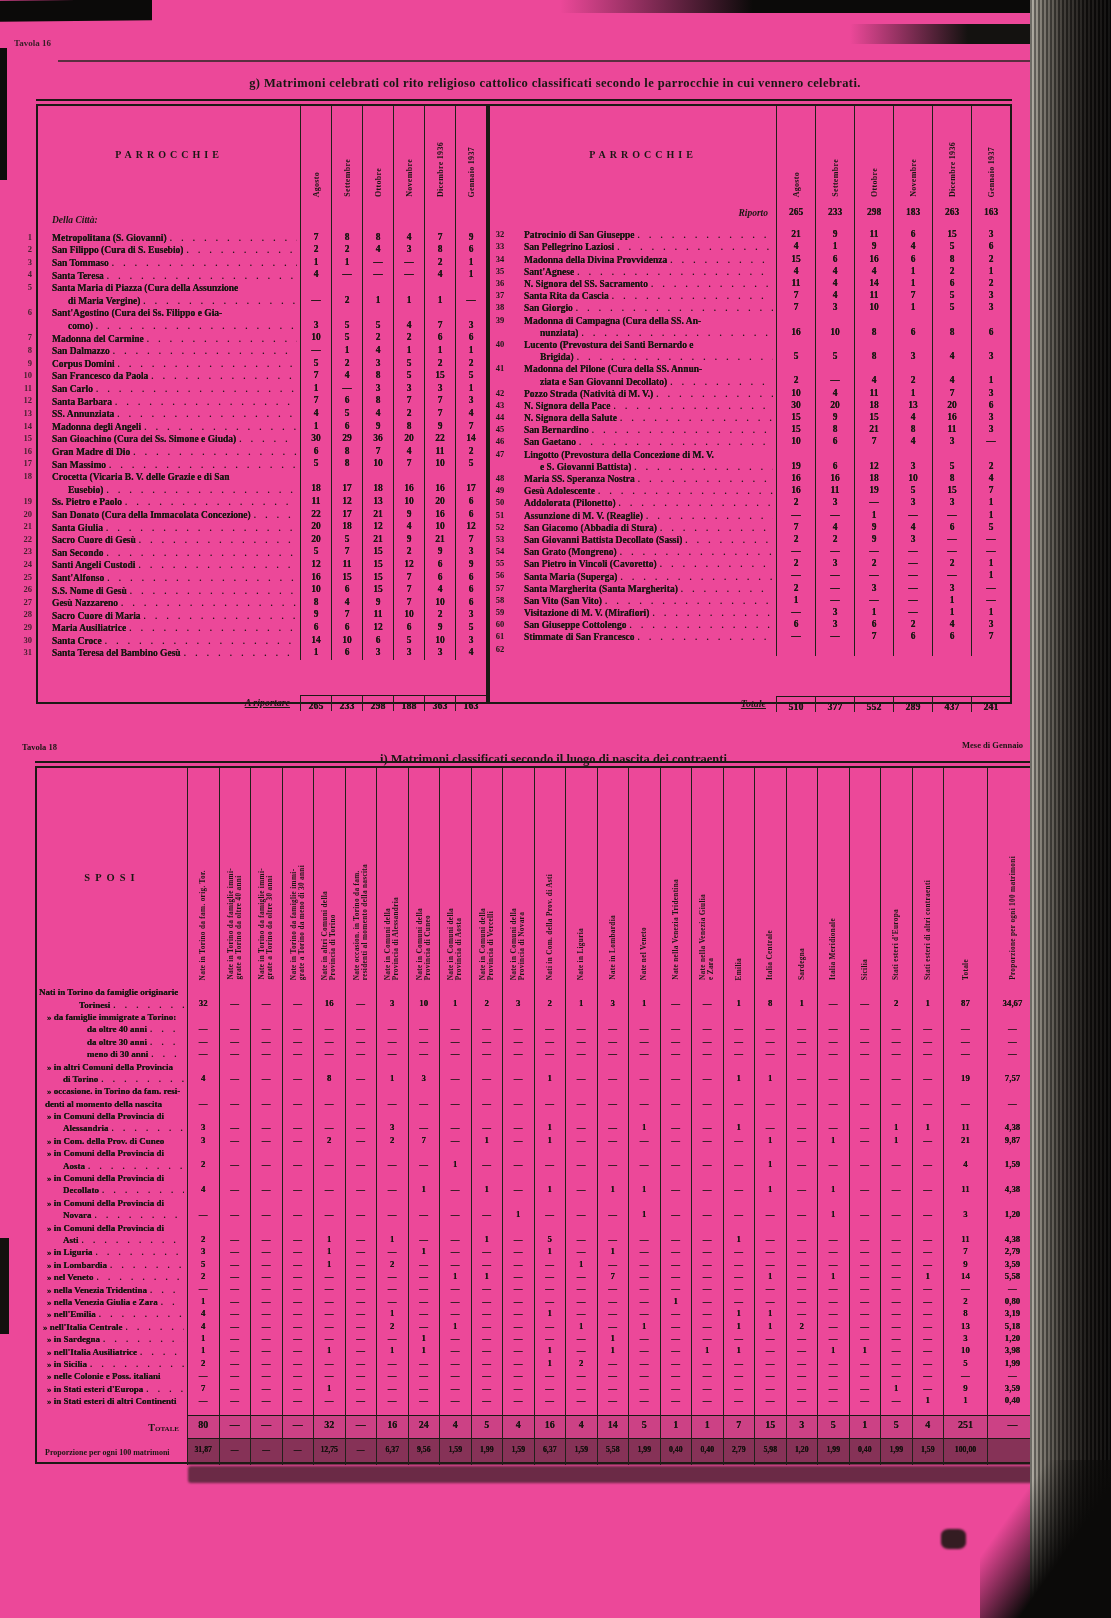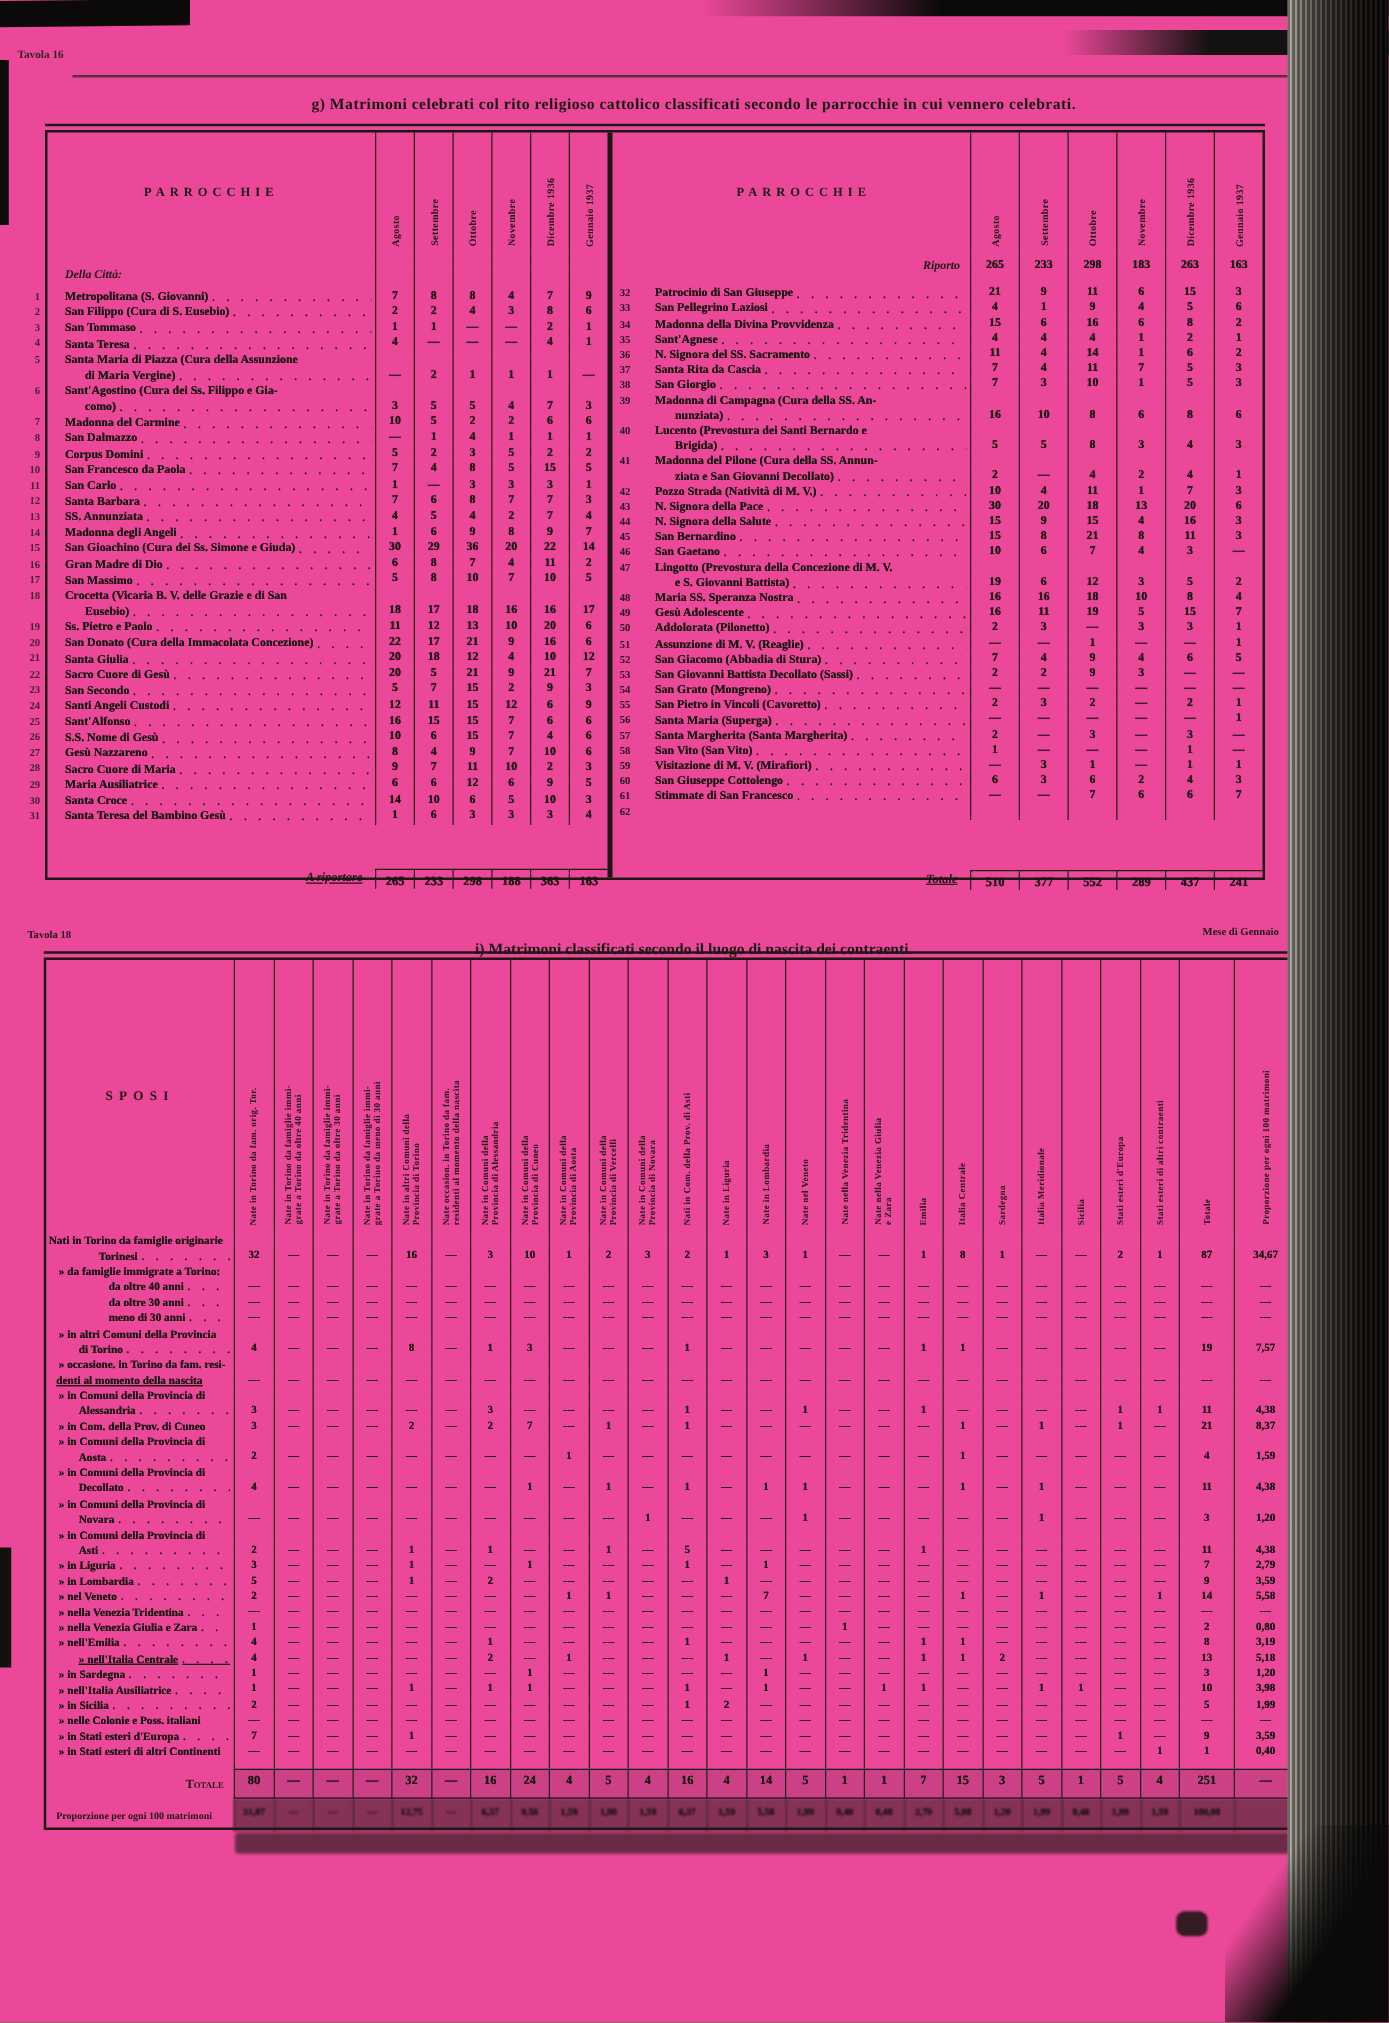--- a/index.html
+++ b/index.html
@@ -1486,21 +1486,21 @@
         <div class="bt-cell"></div>
         <div class="bt-cell"></div>
         <div class="bt-cell"></div>
         <div class="bt-cell"></div>
         <div class="bt-cell"></div>
         <div class="bt-cell"></div>
         <div class="bt-cell"></div>
         <div class="bt-cell"></div>
       </div>
       <div class="bt-row">
-        <div class="bt-lab" style=" text-decoration: underline;">
+        <div class="bt-lab" style="">
           <span class="ltxt">denti al momento della nascita</span>
         </div>
         <div class="bt-cell">—</div>
         <div class="bt-cell">—</div>
         <div class="bt-cell">—</div>
         <div class="bt-cell">—</div>
         <div class="bt-cell">—</div>
         <div class="bt-cell">—</div>
         <div class="bt-cell">—</div>
         <div class="bt-cell">—</div>
@@ -1608,21 +1608,21 @@
         <div class="bt-cell">—</div>
         <div class="bt-cell">—</div>
         <div class="bt-cell">—</div>
         <div class="bt-cell">1</div>
         <div class="bt-cell">—</div>
         <div class="bt-cell">1</div>
         <div class="bt-cell">—</div>
         <div class="bt-cell">1</div>
         <div class="bt-cell">—</div>
         <div class="bt-cell">21</div>
-        <div class="bt-cell">8,37</div>
+        <div class="bt-cell">9,87</div>
       </div>
       <div class="bt-row">
         <div class="bt-lab" style="padding-left: 10px;">
           <span class="ltxt">» in Comuni della Provincia di</span>
         </div>
         <div class="bt-cell"></div>
         <div class="bt-cell"></div>
         <div class="bt-cell"></div>
         <div class="bt-cell"></div>
         <div class="bt-cell"></div>
@@ -2055,21 +2055,21 @@
         <div class="bt-cell">1</div>
         <div class="bt-cell">—</div>
         <div class="bt-cell">—</div>
         <div class="bt-cell">—</div>
         <div class="bt-cell">—</div>
         <div class="bt-cell">—</div>
         <div class="bt-cell">8</div>
         <div class="bt-cell">3,19</div>
       </div>
       <div class="bt-row">
-        <div class="bt-lab" style="padding-left: 26px; text-decoration: underline;">
+        <div class="bt-lab" style="padding-left: 6px;">
           <span class="ltxt">» nell'Italia Centrale</span>
           <span class="dots">. . . . . . . . . . . . . . . . . . . . . . . . . . . . . . . . . . . . . . . . . . . . . . . . . . . . . . . . . . . . </span>
         </div>
         <div class="bt-cell">4</div>
         <div class="bt-cell">—</div>
         <div class="bt-cell">—</div>
         <div class="bt-cell">—</div>
         <div class="bt-cell">—</div>
         <div class="bt-cell">—</div>
         <div class="bt-cell">2</div>

